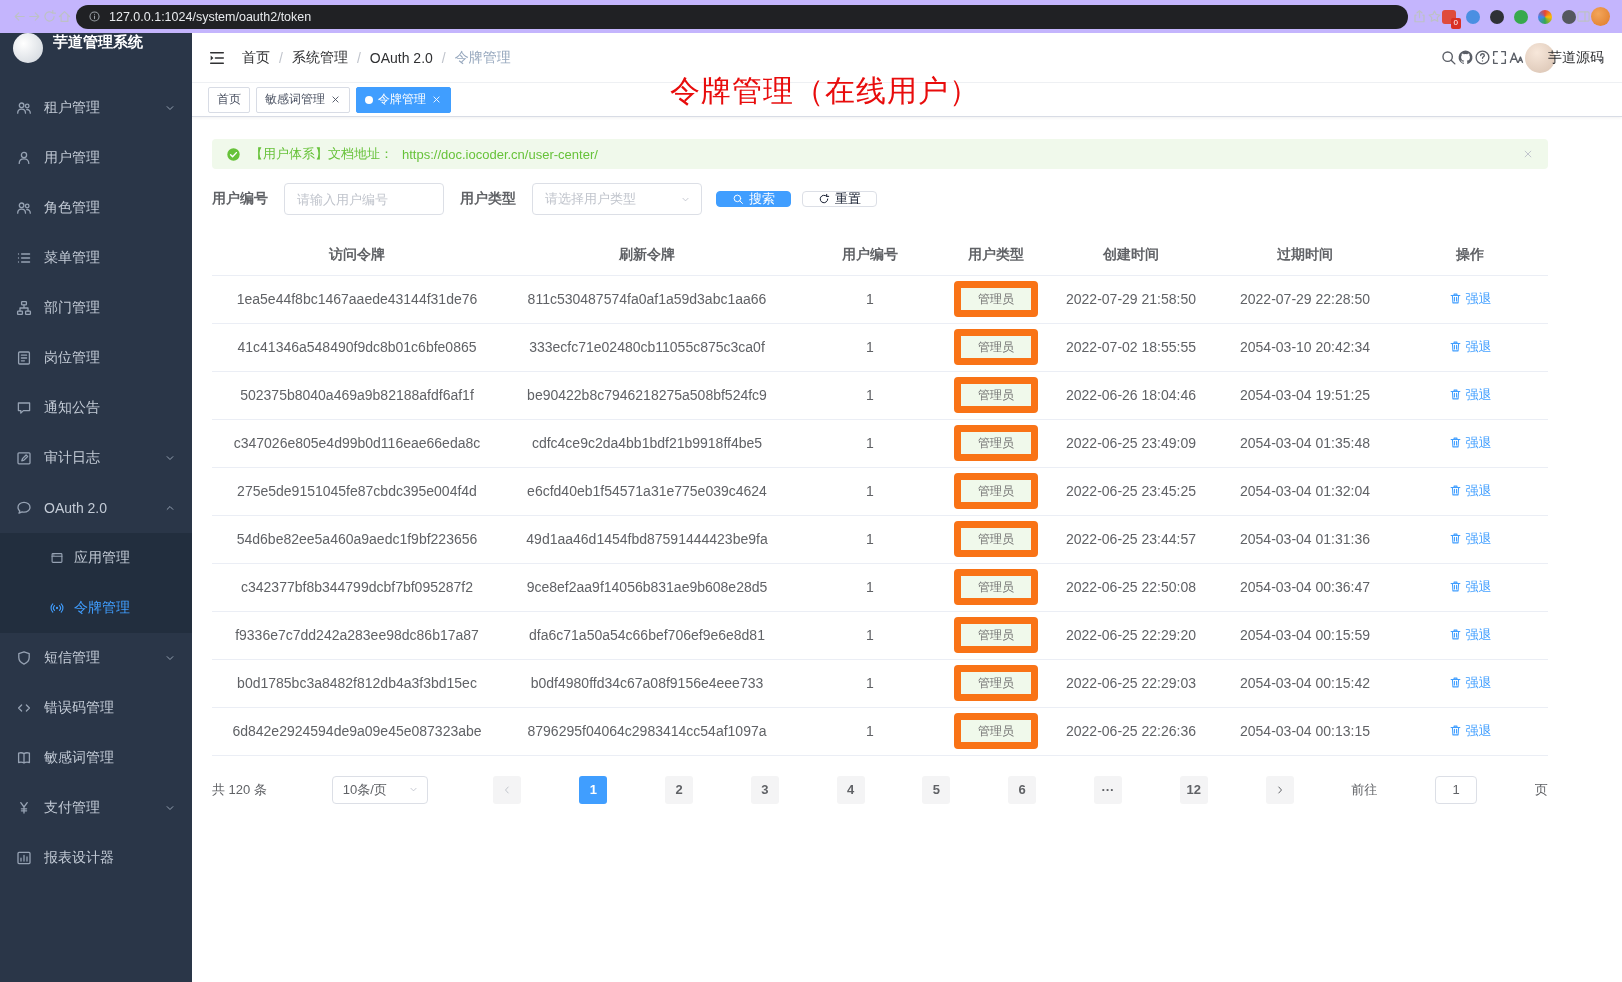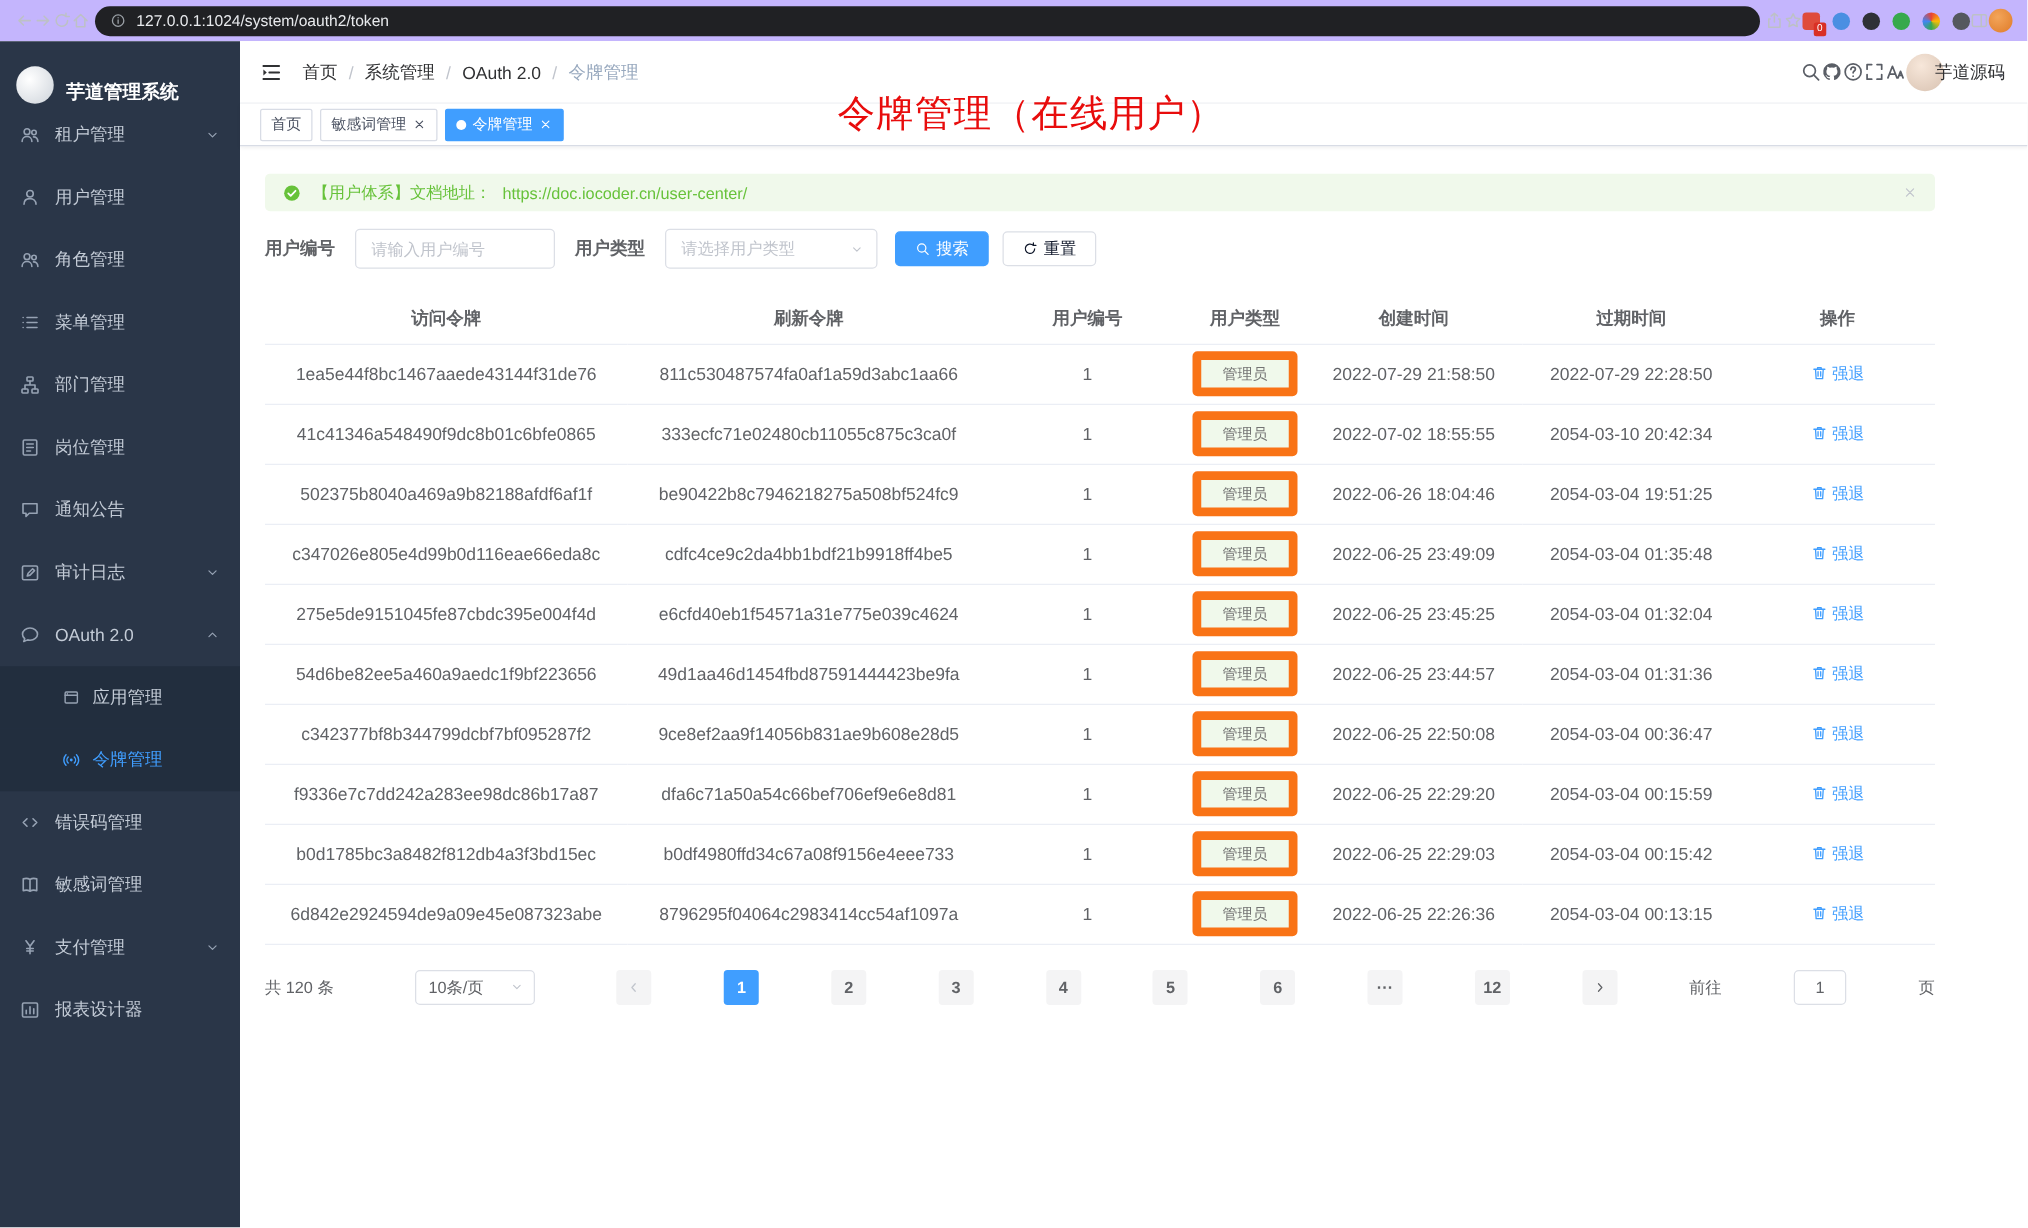--- a/index.html
+++ b/index.html
@@ -14,21 +14,21 @@
 .url-pill .ico{width:13px;height:13px;color:#9aa0a6}
 .ext-wrap{display:flex;align-items:center;gap:10px}
 .ext{width:14px;height:14px;border-radius:50%;display:inline-block;position:relative;cursor:pointer}
 .ext.sq{border-radius:3px}
 .ext-badge{position:absolute;right:-5px;bottom:-5px;background:#d93025;color:#fff;font-size:8px;font-style:normal;line-height:1;padding:1.5px 3px;border-radius:2px}
 .rainbow{background:conic-gradient(#e84335,#fbbc05,#34a853,#4285f4,#e84335)}
 .profile-dot{width:19px;height:19px;border-radius:50%;background:radial-gradient(circle at 38% 35%,#f3a55a,#df7b28);cursor:pointer}
 
 .app{flex:1;display:flex;min-height:0}
 .sidebar{width:192px;flex:0 0 192px;background:#2a3648;color:#c3cbd6;overflow:hidden}
-.logo-row{height:50px;display:flex;align-items:flex-end;gap:10px;padding:0 13px;cursor:pointer}
+.logo-row{height:50px;display:flex;align-items:flex-start;gap:10px;padding:0 13px;cursor:pointer}
 .logo-img{width:30px;height:30px;border-radius:50%;background:radial-gradient(circle at 35% 35%,#ffffff,#cdd3da)}
 .logo-title{color:#fff;font-weight:700;font-size:15px;white-space:nowrap}
 .menu-item{height:50px;display:flex;align-items:center;gap:12px;padding:0 16px;font-size:14px;cursor:pointer;white-space:nowrap}
 .menu-item .ico{color:#96a2b3}
 .mi-label{flex:1}
 .chev{width:12px;height:12px;color:#8794a6}
 .up{transform:rotate(180deg)}
 .menu-item.sub{background:#222e3e;padding-left:50px;gap:10px}
 .menu-item.sub .ico{width:14px;height:14px}
 .menu-item.active{color:#409eff}
@@ -59,21 +59,21 @@
 .chk{width:15px;height:15px;color:#67c23a}
 .alert-link{color:#67c23a;text-decoration:none;cursor:pointer}
 .aclose{margin-left:auto;color:#c0c4cc;width:12px;height:12px;cursor:pointer}
 .filters{margin-top:14px;display:flex;align-items:center}
 .f-label{font-weight:700;color:#606266;font-size:14px;margin-right:16px}
 .f-input{width:160px;height:32px;border:1px solid #dcdfe6;border-radius:4px;padding:0 12px;font-size:13px;color:#606266;outline:none;margin-right:16px;font-family:inherit}
 .f-input::placeholder{color:#c0c4cc}
 .f-select{width:170px;height:32px;border:1px solid #dcdfe6;border-radius:4px;padding:0 10px 0 12px;display:flex;align-items:center;justify-content:space-between;margin-right:14px;cursor:pointer;background:#fff}
 .f-select .ph{color:#c0c4cc;font-size:13px}
 .selchev{width:11px;height:11px;color:#c0c4cc}
-.btn{height:28px;border-radius:4px;display:inline-flex;align-items:center;gap:5px;padding:0 15px;font-size:13px;cursor:pointer;border:1px solid transparent;font-family:Liberation Serif, serif}
+.btn{height:16px;border-radius:4px;display:inline-flex;align-items:center;gap:5px;padding:0 15px;font-size:13px;cursor:pointer;border:1px solid transparent;font-family:Liberation Serif, serif}
 .btn.primary{background:#409eff;color:#fff;border-color:#409eff;margin-right:11px}
 .btn.plain{background:#fff;color:#0f172a;border-color:#dcdfe6}
 .btn-ico{width:12px;height:12px}
 
 .tokens-table{margin-top:20px;width:100%;border-collapse:collapse;table-layout:fixed;font-size:14px;color:#606266}
 .tokens-table th{height:40px;font-weight:700;color:#606266;border-bottom:1px solid #ebeef5;background:#fff;text-align:center}
 .tokens-table td{height:48px;border-bottom:1px solid #ebeef5;text-align:center;overflow:hidden;white-space:nowrap}
 .badge{display:inline-block;padding:2px 17px;font-size:12px;color:#737373;background:#f0f9eb;border:7px solid #f97316;border-radius:4px;line-height:18px}
 .force-logout{color:#409eff;font-size:13px;display:inline-flex;align-items:center;gap:4px;cursor:pointer;text-decoration:none}
 .fl-ico{width:13px;height:13px}
@@ -348,20 +348,29 @@
           <span class="mi-label">应用管理</span>
         </div>
         <div class="menu-item sub active">
           <svg class="ico">
               <use href="#i-signal"></use>
             </svg>
           <span class="mi-label">令牌管理</span>
         </div>
         <div class="menu-item">
           <svg class="ico">
+              <use href="#i-shield"></use>
+            </svg>
+          <span class="mi-label">短信管理</span>
+          <svg class="ico chev">
+              <use href="#i-chev"></use>
+            </svg>
+        </div>
+        <div class="menu-item">
+          <svg class="ico">
               <use href="#i-code"></use>
             </svg>
           <span class="mi-label">错误码管理</span>
         </div>
         <div class="menu-item">
           <svg class="ico">
               <use href="#i-openbook"></use>
             </svg>
           <span class="mi-label">敏感词管理</span>
         </div>

